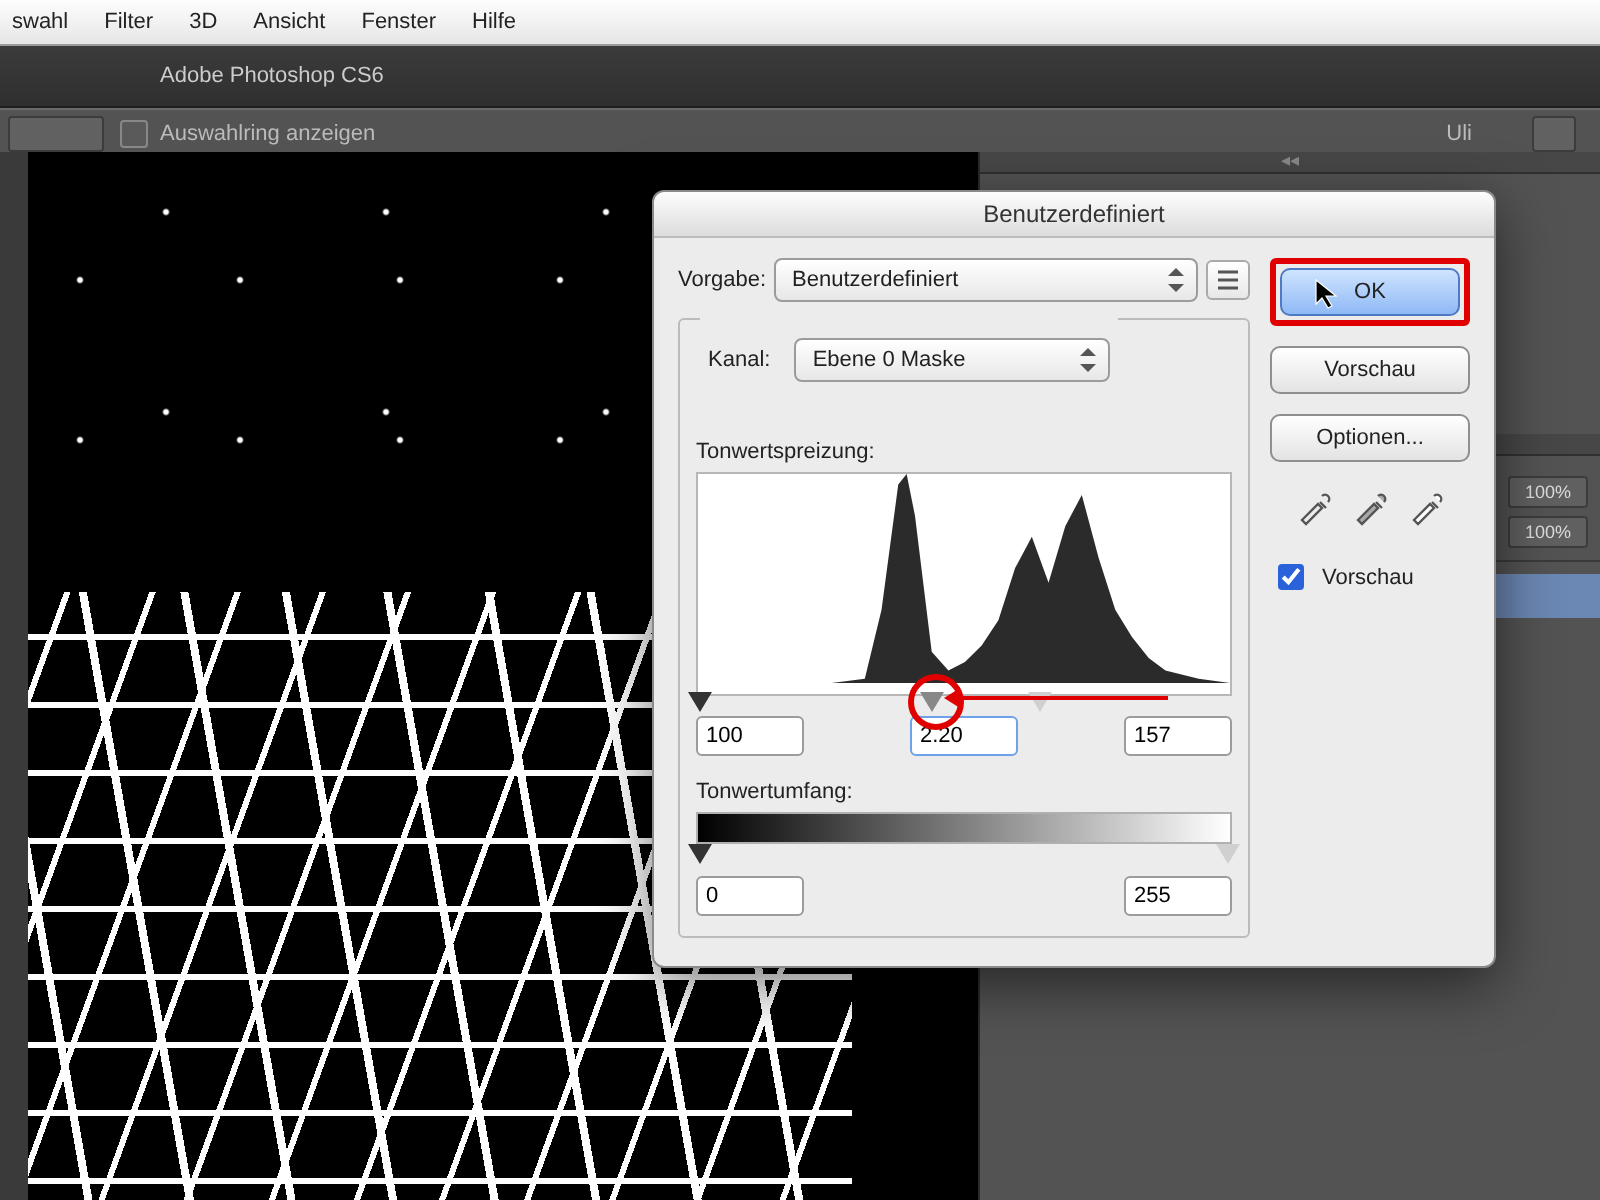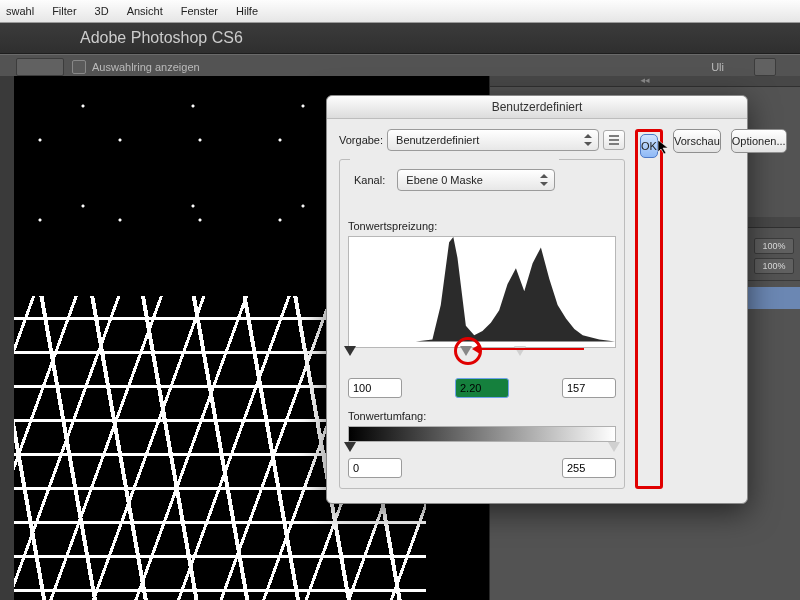--- a/index.html
+++ b/index.html
@@ -1,22 +1,22 @@
 <!DOCTYPE html>
 <html><head>
 <meta charset="utf-8">
 <style>
 html,body{margin:0;padding:0;width:800px;height:600px;overflow:hidden;font-family:"Lucida Grande","Helvetica Neue",Arial,sans-serif;font-size:11px;background:#4a4a4a;color:#ddd}
 
 .mac-menu{height:22px;background:linear-gradient(#fdfdfd,#e6e6e6);border-bottom:1px solid #9a9a9a;display:flex;align-items:center;padding:0 6px;gap:18px;color:#222}
 .mac-menu span{cursor:default}
 
-.app-header{height:30px;background:linear-gradient(#3b3b3b,#2f2f2f);border-bottom:1px solid #1e1e1e;display:flex;align-items:center;padding-left:80px;color:#ccc;font-size:16px}
-
-.options-bar{height:24px;background:#535353;border-top:1px solid #6a6a6a;border-bottom:1px solid #2a2a2a;display:flex;align-items:center;padding:0 16px;color:#bbb;position:relative}
+.app-header{height:30px;background:linear-gradient(#3b3b3b,#2f2f2f);border-bottom:1px solid #1e1e1e;display:flex;align-items:center;padding-left:80px;color:#ccc;font-size:11px}
+
+.options-bar{height:24px;background:#535353;border-top:1px solid #6a6a6a;border-bottom:1px solid #2a2a2a;display:flex;align-items:center;padding:0 4px;color:#bbb;position:relative}
 .options-bar .dd{width:46px;height:16px;background:#616161;border:1px solid #3c3c3c;border-radius:2px;margin-right:8px}
 .options-bar .cb{display:inline-block;width:12px;height:12px;border:1px solid #888;background:#5a5a5a;margin-right:6px;border-radius:2px}
 .options-bar .right{margin-left:auto;display:flex;align-items:center;gap:30px}
 
 .canvas-wrap{position:absolute;left:0;right:0;top:76px;bottom:0;background:#4a4a4a;display:flex}
 .tab-gutter{width:14px;background:#3a3a3a}
 .img-area{flex:1;background:#000;overflow:hidden;position:relative}
 
 .photo{position:absolute;left:-18px;top:0;width:430px;height:550px;background:
   radial-gradient(circle at 30% 30%,#fff 0 1px,transparent 2px) 20px 40px/80px 80px,
@@ -40,42 +40,42 @@
 .dock .panel-body{padding:6px;color:#aaa;font-size:10px}
 .dock .row{display:flex;align-items:center;gap:6px;margin:4px 0}
 .dock .mini-dd{height:14px;flex:1;background:#606060;border:1px solid #3c3c3c;border-radius:2px}
 .dock .val{width:38px;height:14px;background:#606060;border:1px solid #3c3c3c;border-radius:2px;color:#ddd;font-size:9px;display:flex;align-items:center;justify-content:center}
 .dock .sep{height:1px;background:#3a3a3a;margin:6px -6px}
 
 .dialog{position:absolute;left:326px;top:95px;width:420px;background:#ececec;border:1px solid #8a8a8a;border-radius:6px;box-shadow:0 8px 30px rgba(0,0,0,.55);color:#222}
 .dialog .titlebar{height:22px;border-bottom:1px solid #bdbdbd;border-radius:6px 6px 0 0;background:linear-gradient(#fdfdfd,#dcdcdc);display:flex;align-items:center;justify-content:center;font-size:12px;color:#333}
 .dialog .body{display:flex;padding:10px 12px 14px 12px;gap:10px}
 .dlg-left{flex:1}
-.dlg-right{width:100px;display:flex;align-items:stretch;gap:10px}
+.dlg-right{width:100px;display:flex;flex-direction:column;align-items:stretch;gap:10px}
 .row-inline{display:flex;align-items:center;gap:4px;margin-bottom:8px}
 .lbl{font-size:11px}
 .group{border:1px solid #bcbcbc;border-radius:3px;padding:8px 8px 10px 8px;margin-top:2px}
 .group-title{position:relative;top:-15px;left:2px;background:#ececec;padding:16px 4px;display:inline-block;margin-bottom:-8px}
 .dropdown{height:20px;border:1px solid #9b9b9b;border-radius:4px;background:linear-gradient(#fff,#e7e7e7);display:flex;align-items:center;padding:0 18px 0 8px;position:relative;font-size:11px}
 .dropdown::after{content:"";position:absolute;right:6px;top:4px;width:0;height:0;border-left:4px solid transparent;border-right:4px solid transparent;border-bottom:4px solid #555}
 .dropdown::before{content:"";position:absolute;right:6px;bottom:4px;width:0;height:0;border-left:4px solid transparent;border-right:4px solid transparent;border-top:4px solid #555}
 .icon-btn{width:20px;height:18px;border:1px solid #aaa;border-radius:3px;background:linear-gradient(#fff,#e7e7e7);display:inline-flex;align-items:center;justify-content:center}
 .histo-box{height:110px;border:1px solid #b7b7b7;background:#fff;position:relative;margin-top:4px}
 .histo-box svg{position:absolute;inset:0}
 .sliders{position:relative;height:12px;margin-top:-2px}
 .slider-tri{position:absolute;top:0;width:0;height:0;border-left:6px solid transparent;border-right:6px solid transparent}
 .tri-black{border-top:10px solid #333;left:-4px}
 .tri-gray{border-top:10px solid #888}
 .tri-white{border-top:10px solid #d0d0d0;right:-4px}
 .red-circle{position:absolute;width:22px;height:22px;border:3px solid #e00000;border-radius:50%}
 .red-arrow{position:absolute;height:2px;background:#e00000}
 .red-arrow::before{content:"";position:absolute;left:-8px;top:-4px;border-right:8px solid #e00000;border-top:5px solid transparent;border-bottom:5px solid transparent}
-.inputs3{display:flex;justify-content:space-between;margin-top:20px}
+.inputs3{display:flex;justify-content:space-between;margin-top:0}
 .num-input{width:54px;height:20px;border:1px solid #9b9b9b;border-radius:3px;background:#fff;font-size:11px;padding:0 4px;box-sizing:border-box}
-.num-input.sel{background:#15803d;border-color:#6ea2e8}
+.num-input.sel{background:#ffffff;border-color:#6ea2e8}
 .section-label{font-size:11px;margin:12px 0 4px 0}
 .grad-bar{height:14px;border:1px solid #b0b0b0;background:linear-gradient(to right,#000,#fff);position:relative}
 .out-sliders{position:relative;height:12px}
 .btn{height:22px;border:1px solid #8f8f8f;border-radius:5px;background:linear-gradient(#fff,#e3e3e3);font-size:11px;color:#222;display:flex;align-items:center;justify-content:center;cursor:default}
 .btn.primary{background:linear-gradient(#cfe4ff,#8fb9f5);border-color:#4d79c7}
 .ok-highlight{border:3px solid #e00000;padding:2px;border-radius:3px}
 .cursor-arrow{position:absolute;width:0;height:0;pointer-events:none}
 .cursor-arrow svg{position:absolute;left:-2px;top:-2px}
 .eyedrops{display:flex;gap:10px;justify-content:center;margin-top:4px}
 .eyedrop{width:18px;height:18px}

